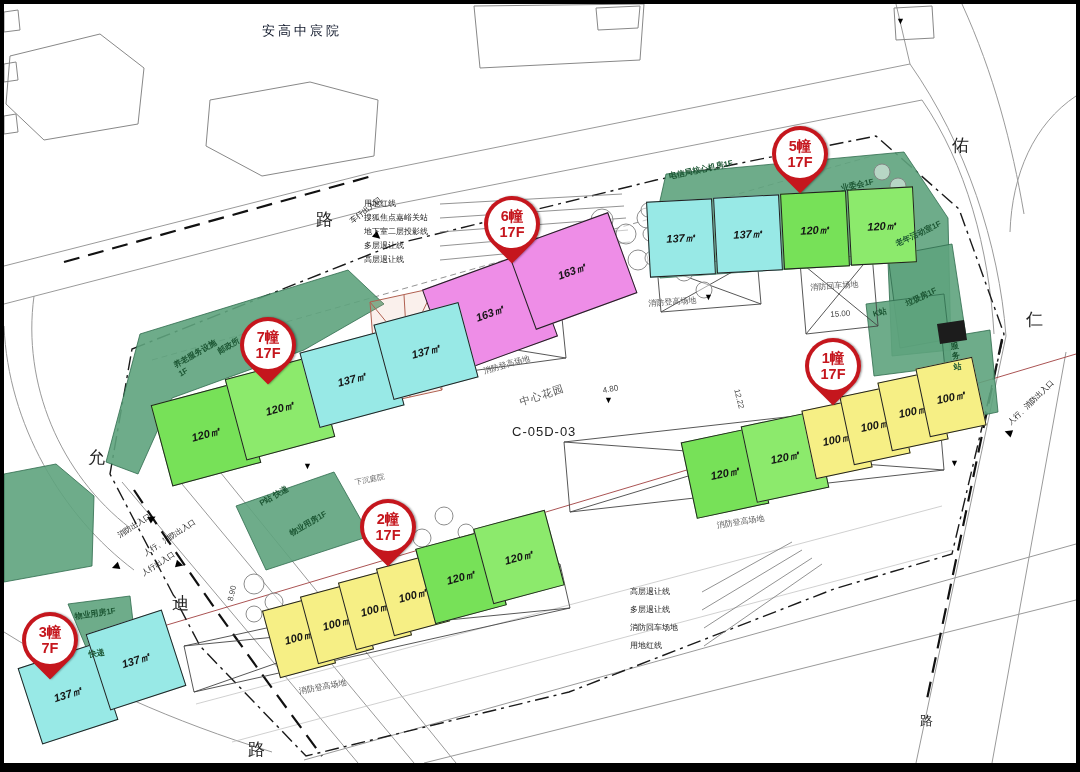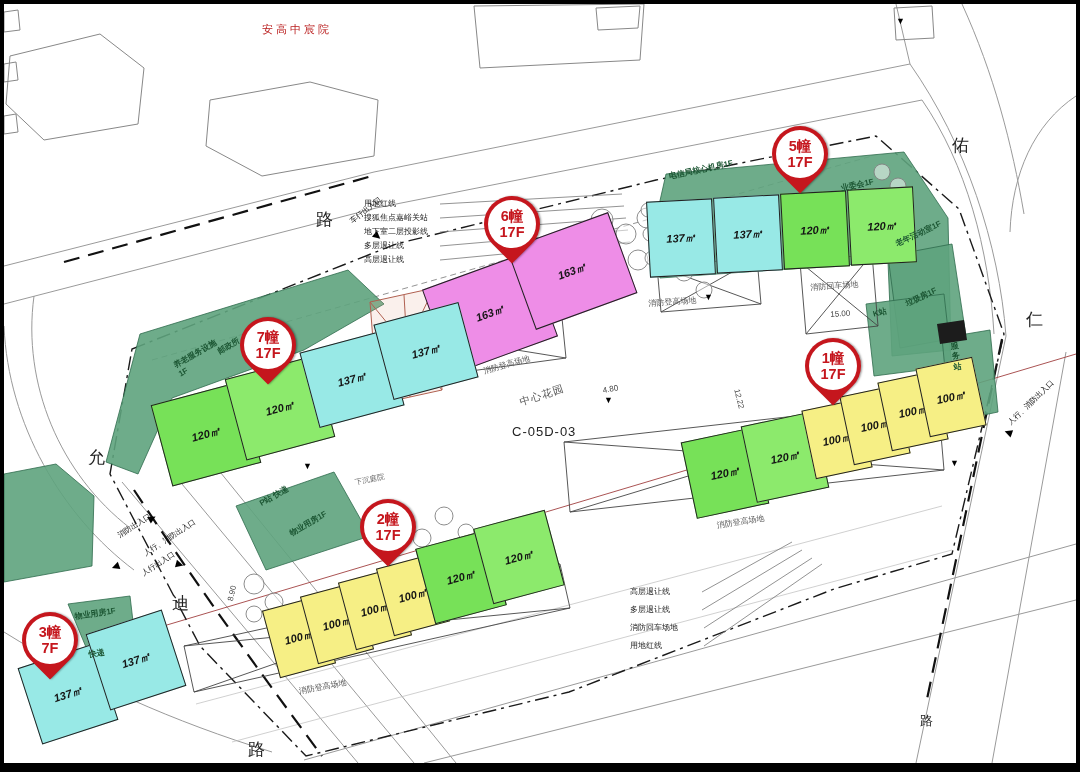--- a/index.html
+++ b/index.html
@@ -1,21 +1,21 @@
 <!DOCTYPE html>
 <html><head>
 <meta charset="utf-8">
 <style>
   html,body{margin:0;padding:0;background:#fff;font-family:"Liberation Sans",sans-serif;}
   .frame{position:relative;width:1080px;height:772px;background:#000;}
   .canvas{position:absolute;left:4px;top:4px;right:4px;bottom:9px;background:#ffffff;overflow:hidden;}
   svg.linework{position:absolute;left:0;top:0;width:100%;height:100%;}
   .lab{position:absolute;white-space:nowrap;transform-origin:left top;color:#333;}
   .road{font-family:"Liberation Serif",serif;font-size:17px;color:#222;letter-spacing:1px;}
-  .proj{font-family:"Liberation Serif",serif;font-size:11px;color:#b91c1c;letter-spacing:3px;}
+  .proj{font-family:"Liberation Serif",serif;font-size:13px;color:#0f172a;letter-spacing:3px;}
   .fac{font-size:8px;font-weight:bold;color:#1c5633;line-height:1.2;white-space:normal;}
   .fire{font-size:8px;color:#555;}
   .note{font-size:8px;color:#222;}
   .ent{font-size:7.5px;color:#111;}
   .dim{font-size:8px;color:#444;}
   .garden{font-size:10.5px;color:#555;letter-spacing:1px;}
   .parcel{font-family:Liberation Sans, sans-serif;font-size:13px;color:#222;letter-spacing:1px;}
   .unit{position:absolute;border:1.5px solid #222;display:flex;align-items:center;justify-content:center;box-sizing:border-box;z-index:12;}
   .unit span{font-weight:bold;font-size:11px;color:#151515;font-style:italic;}
   .u-cyan{background:#98e9e6;}

